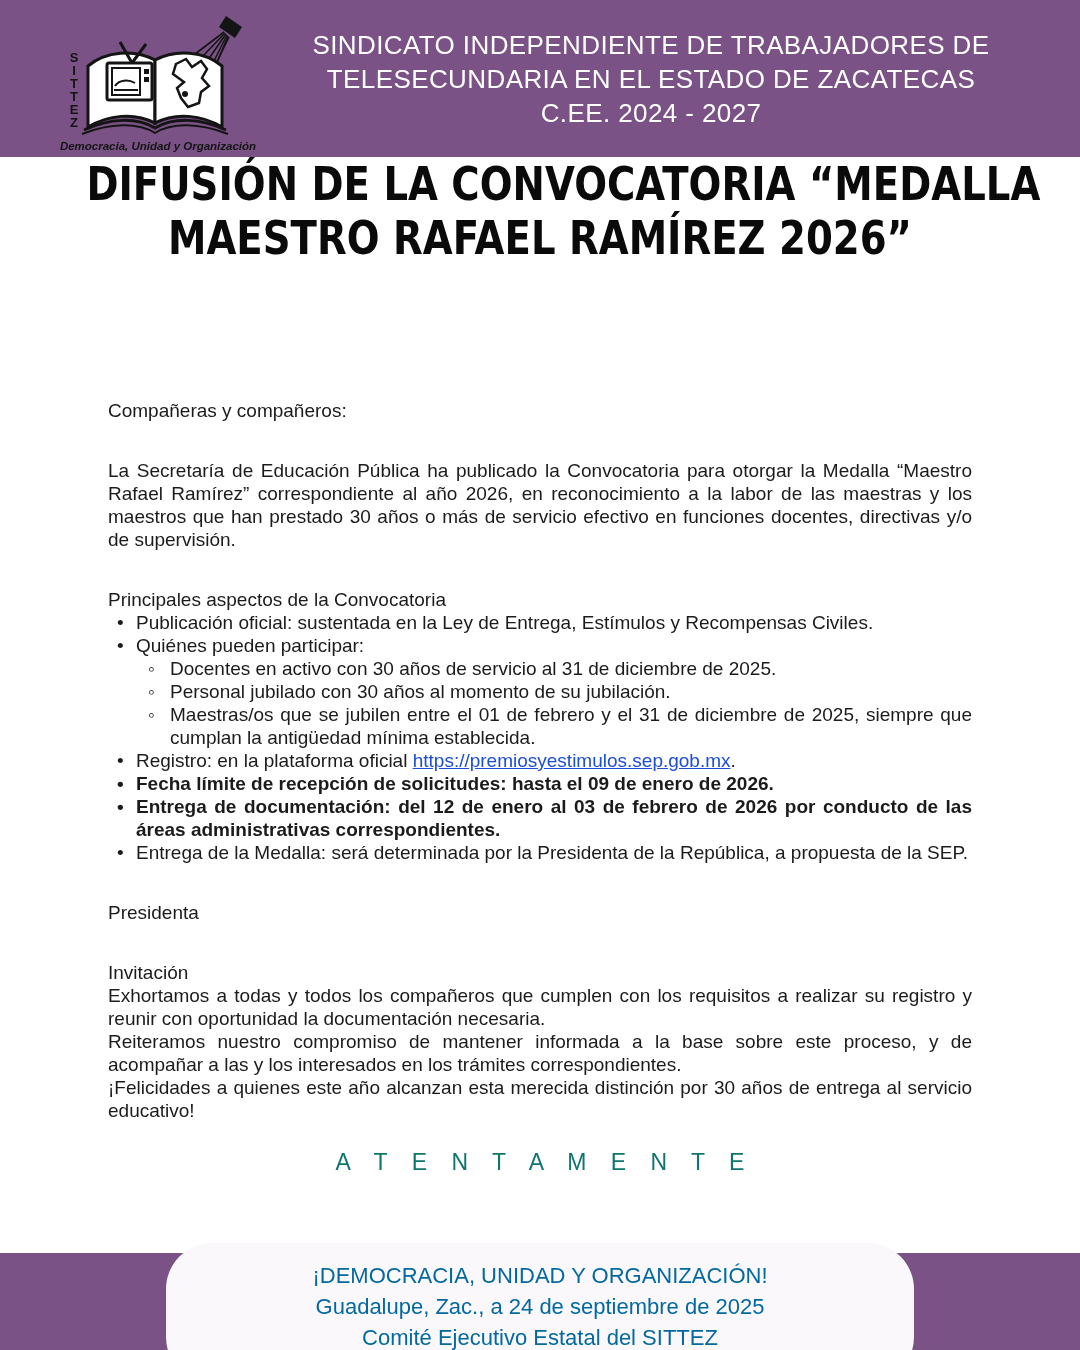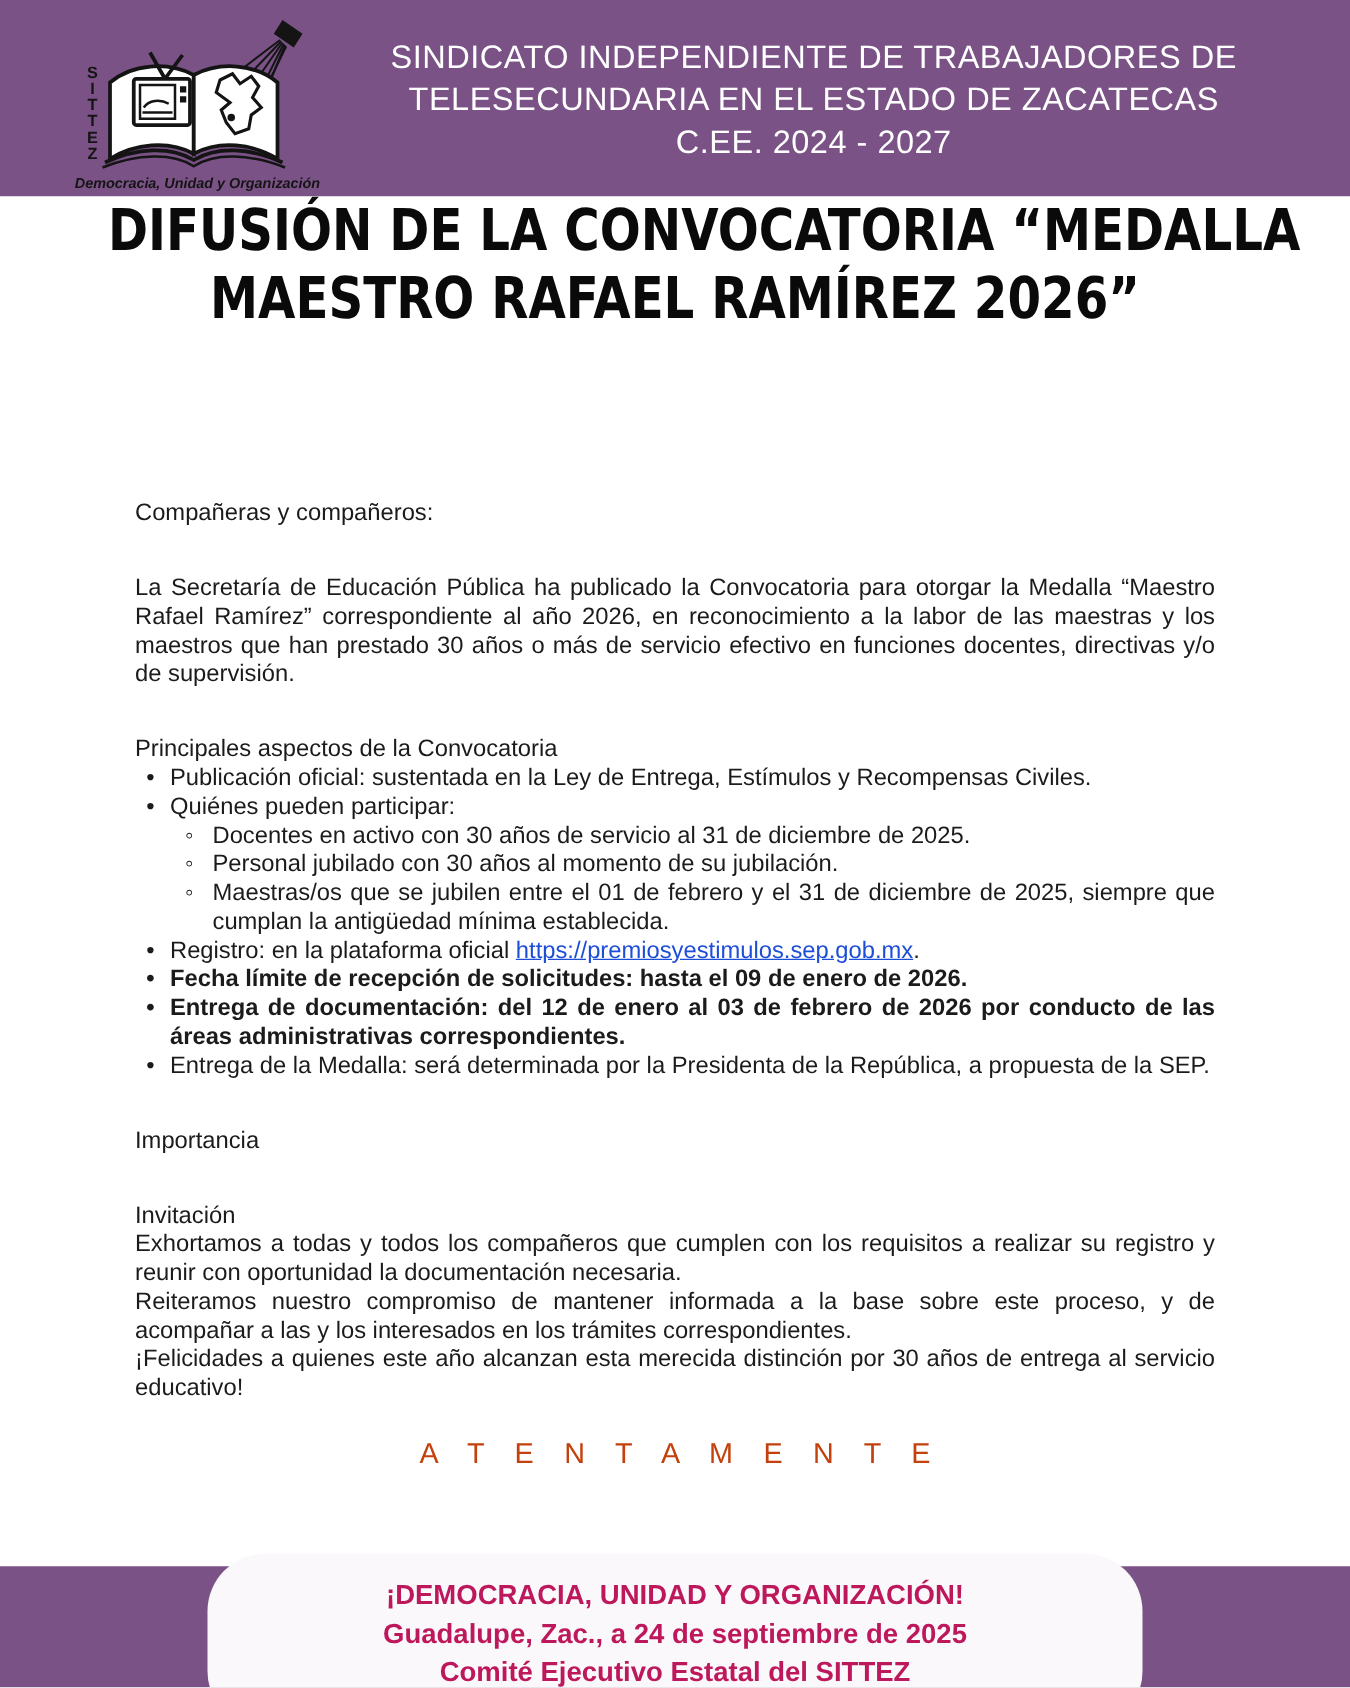--- a/index.html
+++ b/index.html
@@ -37,33 +37,33 @@
   .sec { margin-top:37px; }
   .bold { font-weight:bold; }
   .li { position:relative; text-align:justify; }
   .l1 { padding-left:28px; }
   .l1 > .mk { position:absolute; left:9px; top:0; }
   .l2 { padding-left:62px; }
   .l2 > .mk { position:absolute; left:40px; top:0; }
   .link { text-decoration:underline; color:#1d4ed8; cursor:pointer; }
   .atenta {
     margin-top:26px; text-align:center; font-size:23px; line-height:28px;
-    letter-spacing:9px; color:#c2410c; text-indent:9px;
+    letter-spacing:9px; color:#0f766e; text-indent:9px;
   }
 
   
   .footer-band {
     position:absolute; left:0; bottom:0; width:1080px; height:97px; background:#7A5286;
   }
   .footer-card {
     position:absolute; left:166px; top:1243px; width:748px; height:140px;
     background:#FAF8FA; border-radius:46px; text-align:center; padding-top:17px;
   }
   .footer-card div {
-    color:#be185d; font-weight:bold; font-size:22px; line-height:31px;
+    color:#0369a1; font-weight:normal; font-size:22px; line-height:31px;
   }
 
   
   .logo-svg text { font-family:"Liberation Sans", sans-serif; }
 </style>
 </head>
 <body>
 
 <div class="page">
 
@@ -176,21 +176,21 @@
         <span>Entrega de documentación: del 12 de enero al 03 de febrero de 2026 por conducto de las áreas administrativas correspondientes.</span>
       </div>
 
       <div class="li l1">
         <span class="mk">•</span>
         <span>Entrega de la Medalla: será determinada por la Presidenta de la República, a propuesta de la SEP.</span>
       </div>
     </div>
 
     <div class="sec">
-      <div>Importancia</div>
+      <div>Presidenta</div>
     </div>
 
     <div class="sec">
       <div>Invitación</div>
       <div>Exhortamos a todas y todos los compañeros que cumplen con los requisitos a realizar su registro y reunir con oportunidad la documentación necesaria.</div>
       <div>Reiteramos nuestro compromiso de mantener informada a la base sobre este proceso, y de acompañar a las y los interesados en los trámites correspondientes.</div>
       <div>¡Felicidades a quienes este año alcanzan esta merecida distinción por 30 años de entrega al servicio educativo!</div>
     </div>
 
     <div class="atenta">A T E N T A M E N T E</div>

